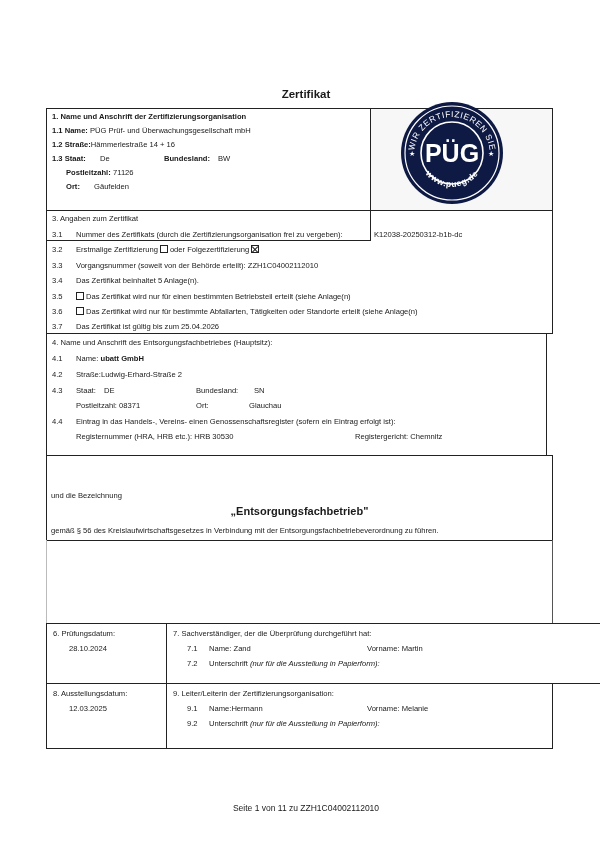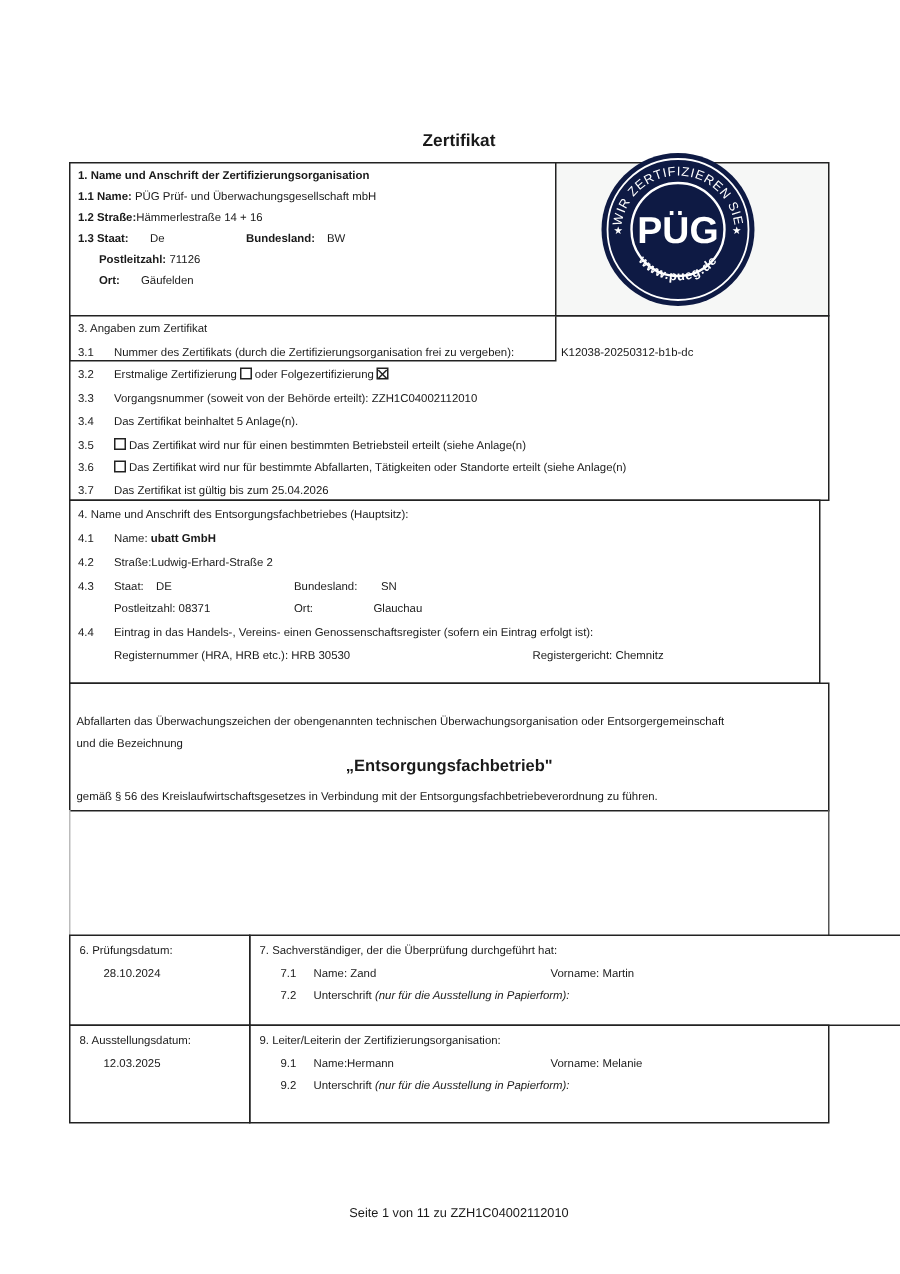--- a/index.html
+++ b/index.html
@@ -108,21 +108,20 @@
   <div class="line" style="left:149px; top:67px;">Ort:</div>
   <div class="line" style="left:202px; top:67px;">Glauchau</div>
 
   <div class="line" style="left:5px; top:83px;">4.4</div>
   <div class="line" style="left:29px; top:83px;">Eintrag in das Handels-, Vereins- einen Genossenschaftsregister (sofern ein Eintrag erfolgt ist):</div>
   <div class="line" style="left:29px; top:98px;"><span>Registernummer (HRA, HRB etc.):</span> <span>HRB 30530</span></div>
   <div class="line" style="left:308px; top:98px;"><span>Registergericht:</span> <span>Chemnitz</span></div>
 </div>
 
 <div class="abs box" style="left:46px; top:455px; width:507px; height:86px;">
-  <div class="line" style="left:4px; top:20px;">Abfallarten das Überwachungszeichen der obengenannten technischen Überwachungsorganisation oder Entsorgergemeinschaft</div>
   <div class="line" style="left:4px; top:35px;">und die Bezeichnung</div>
   <div class="line" style="left:4px; top:70px;">gemäß § 56 des Kreislaufwirtschaftsgesetzes in Verbindung mit der Entsorgungsfachbetriebeverordnung zu führen.</div>
 </div>
 <div class="abs heading-big">„Entsorgungsfachbetrieb"</div>
 
 <div class="abs" style="left:46px; top:540px; width:507px; height:84px; border-left:1.2px solid #bbb; border-right:1.2px solid #555; box-sizing:border-box;"></div>
 
 <div class="abs box" style="left:46px; top:623px; width:121px; height:61px;">
   <div class="line" style="left:6px; top:5px;">6. Prüfungsdatum:</div>
   <div class="line" style="left:22px; top:20px;">28.10.2024</div>

